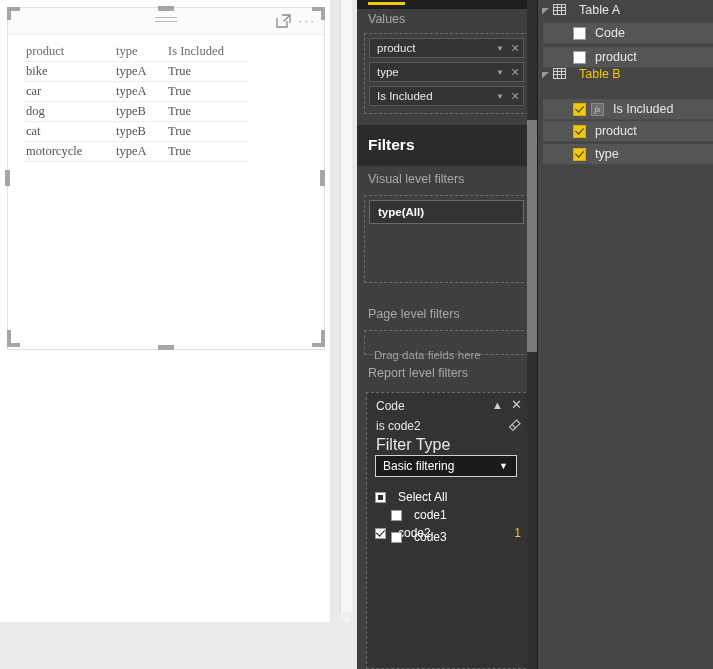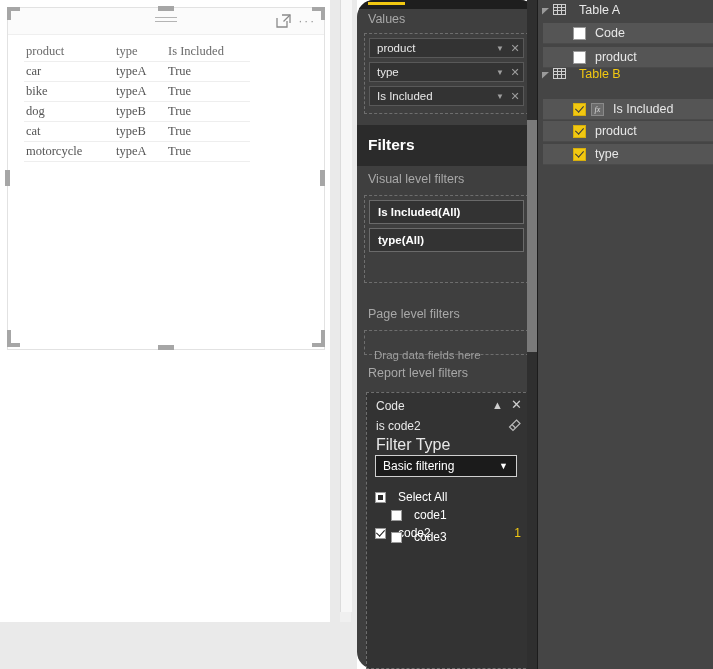--- a/index.html
+++ b/index.html
@@ -89,21 +89,20 @@
   .corner-v { width: 4px; height: 13px; }
   .corner-h { width: 13px; height: 4px; }
   .mid-v { width: 5px; height: 16px; }
   .mid-h { width: 16px; height: 5px; }
 
   
   #mid-panel {
     position: absolute; left: 357px; top: 0; width: 180px; height: 669px;
     background: #3f3f3f;
     overflow: hidden;
-    border-radius: 17px;
   }
   #mid-topbar {
     position: absolute; left: 0; top: 0; width: 180px; height: 9px;
     background: #1e1e1e;
   }
   #mid-accent {
     position: absolute; left: 11px; top: 2px; width: 37px; height: 3px;
     background: #f2c811;
   }
   .mid-section-title {
@@ -334,26 +333,26 @@
       <table id="visual-table">
         <thead>
           <tr>
             <th class="col-product">product</th>
             <th class="col-type">type</th>
             <th class="col-inc">Is Included</th>
           </tr>
         </thead>
         <tbody>
           <tr>
-            <td>car</td>
+            <td>bike</td>
             <td>typeA</td>
             <td>True</td>
           </tr>
           <tr>
-            <td>bike</td>
+            <td>car</td>
             <td>typeA</td>
             <td>True</td>
           </tr>
           <tr>
             <td>dog</td>
             <td>typeB</td>
             <td>True</td>
           </tr>
           <tr>
             <td>cat</td>
@@ -415,23 +414,20 @@
     </div>
 
     <div id="filters-header">
       <div id="filters-title">Filters</div>
     </div>
 
     <div class="mid-section-title" id="visual-level-label">Visual level filters</div>
 
     <div class="well-box" id="vis-filters-well">
       <div class="filter-pill">
-        <span>Is Included(All)</span>
-      </div>
-      <div class="filter-pill">
         <span>type(All)</span>
       </div>
     </div>
 
     <div class="mid-section-title" id="page-level-label">Page level filters</div>
 
     <div id="page-drop-well">
       <div id="page-drop-text">Drag data fields here</div>
     </div>
 

